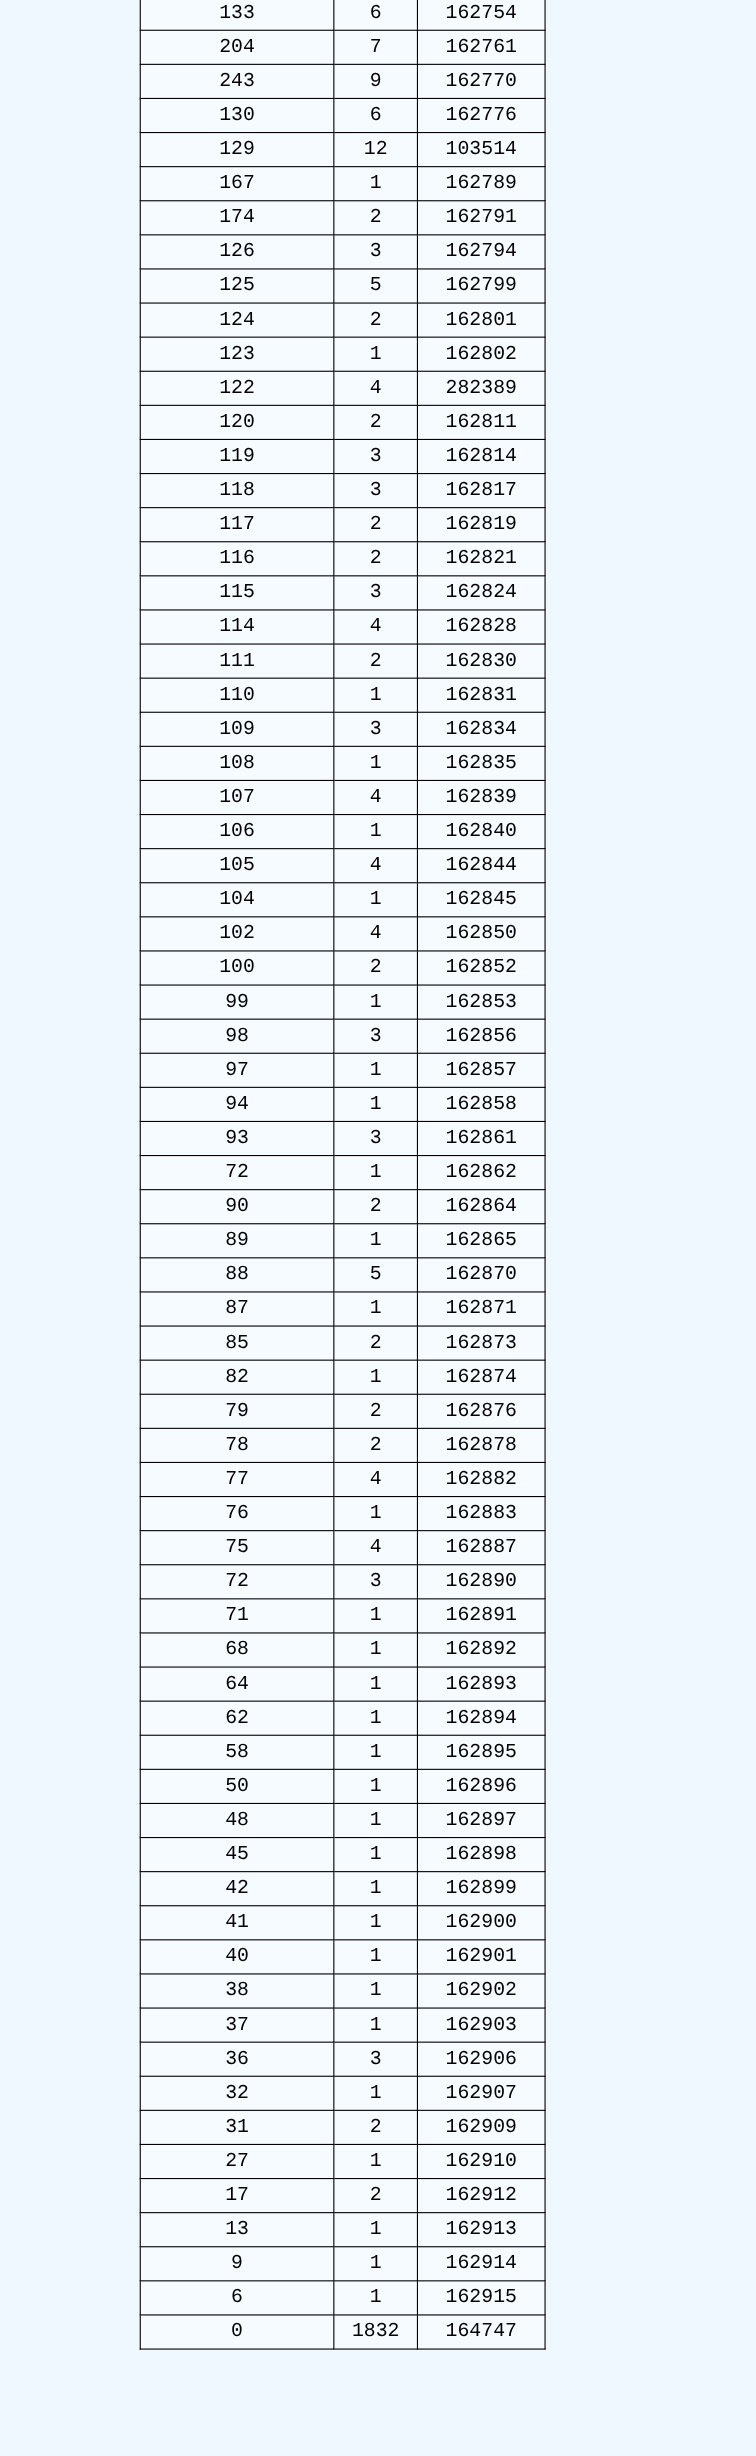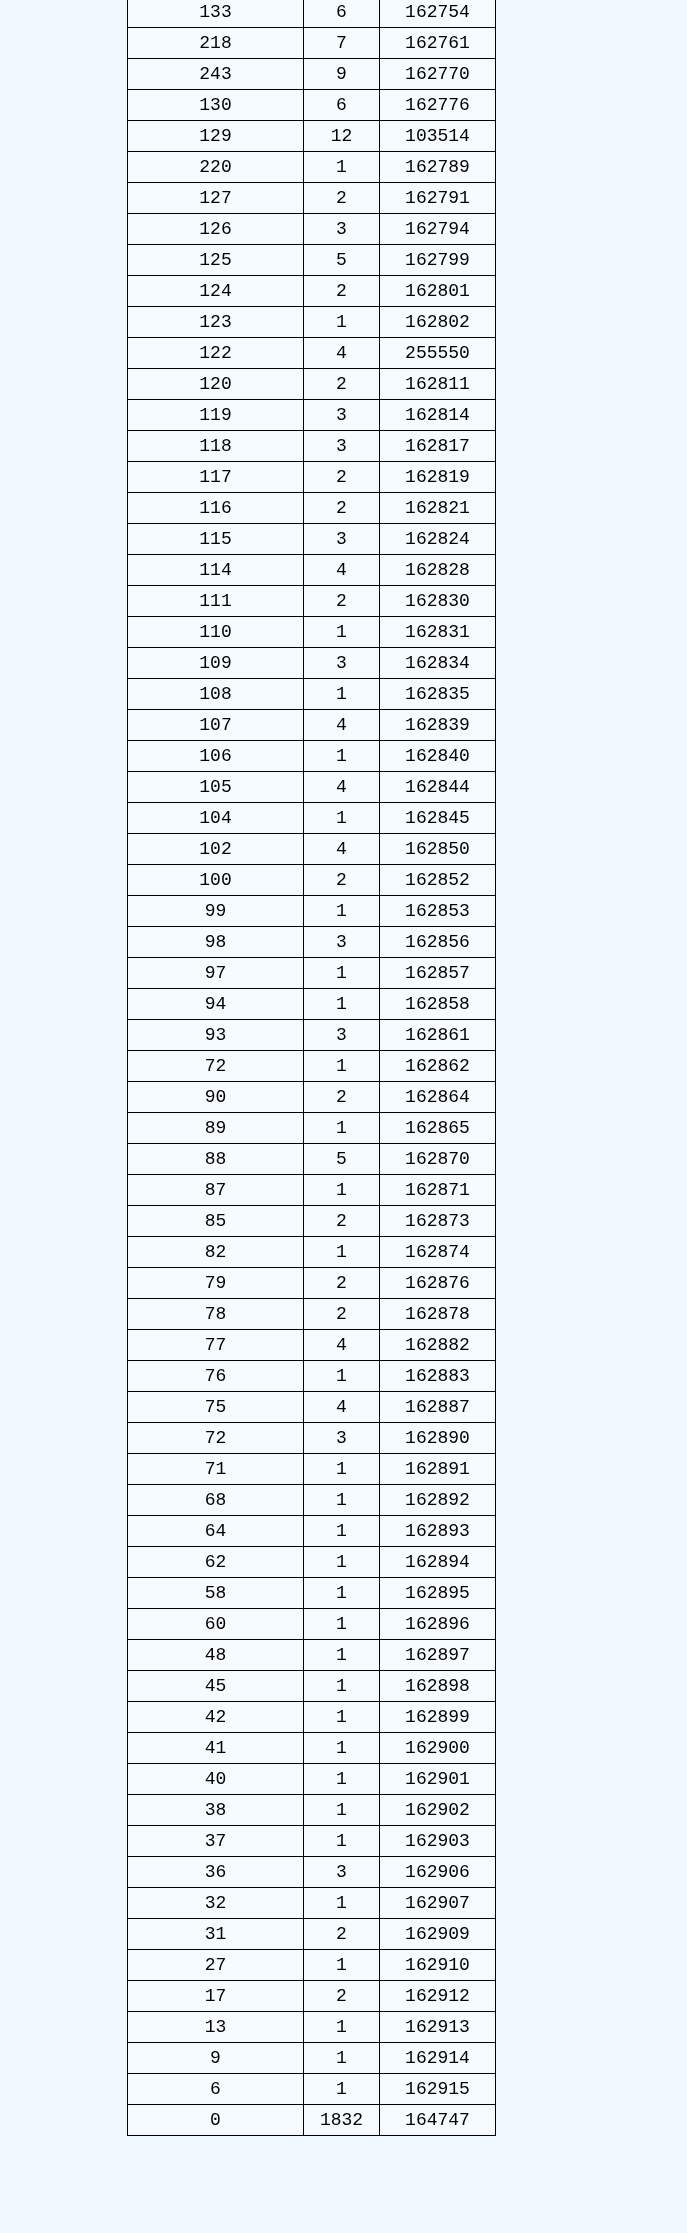--- a/index.html
+++ b/index.html
@@ -51,46 +51,46 @@
       <col class="c1">
       <col class="c2">
     </colgroup>
     <tbody>
         <tr>
           <td class="c0">133</td>
           <td class="c1">6</td>
           <td class="c2">162754</td>
         </tr>
         <tr>
-          <td class="c0">218</td>
+          <td class="c0">204</td>
           <td class="c1">7</td>
           <td class="c2">162761</td>
         </tr>
         <tr>
           <td class="c0">243</td>
           <td class="c1">9</td>
           <td class="c2">162770</td>
         </tr>
         <tr>
           <td class="c0">130</td>
           <td class="c1">6</td>
           <td class="c2">162776</td>
         </tr>
         <tr>
           <td class="c0">129</td>
           <td class="c1">12</td>
           <td class="c2">103514</td>
         </tr>
         <tr>
-          <td class="c0">220</td>
+          <td class="c0">167</td>
           <td class="c1">1</td>
           <td class="c2">162789</td>
         </tr>
         <tr>
-          <td class="c0">127</td>
+          <td class="c0">174</td>
           <td class="c1">2</td>
           <td class="c2">162791</td>
         </tr>
         <tr>
           <td class="c0">126</td>
           <td class="c1">3</td>
           <td class="c2">162794</td>
         </tr>
         <tr>
           <td class="c0">125</td>
@@ -103,21 +103,21 @@
           <td class="c2">162801</td>
         </tr>
         <tr>
           <td class="c0">123</td>
           <td class="c1">1</td>
           <td class="c2">162802</td>
         </tr>
         <tr>
           <td class="c0">122</td>
           <td class="c1">4</td>
-          <td class="c2">255550</td>
+          <td class="c2">282389</td>
         </tr>
         <tr>
           <td class="c0">120</td>
           <td class="c1">2</td>
           <td class="c2">162811</td>
         </tr>
         <tr>
           <td class="c0">119</td>
           <td class="c1">3</td>
           <td class="c2">162814</td>
@@ -306,21 +306,21 @@
           <td class="c0">62</td>
           <td class="c1">1</td>
           <td class="c2">162894</td>
         </tr>
         <tr>
           <td class="c0">58</td>
           <td class="c1">1</td>
           <td class="c2">162895</td>
         </tr>
         <tr>
-          <td class="c0">60</td>
+          <td class="c0">50</td>
           <td class="c1">1</td>
           <td class="c2">162896</td>
         </tr>
         <tr>
           <td class="c0">48</td>
           <td class="c1">1</td>
           <td class="c2">162897</td>
         </tr>
         <tr>
           <td class="c0">45</td>

